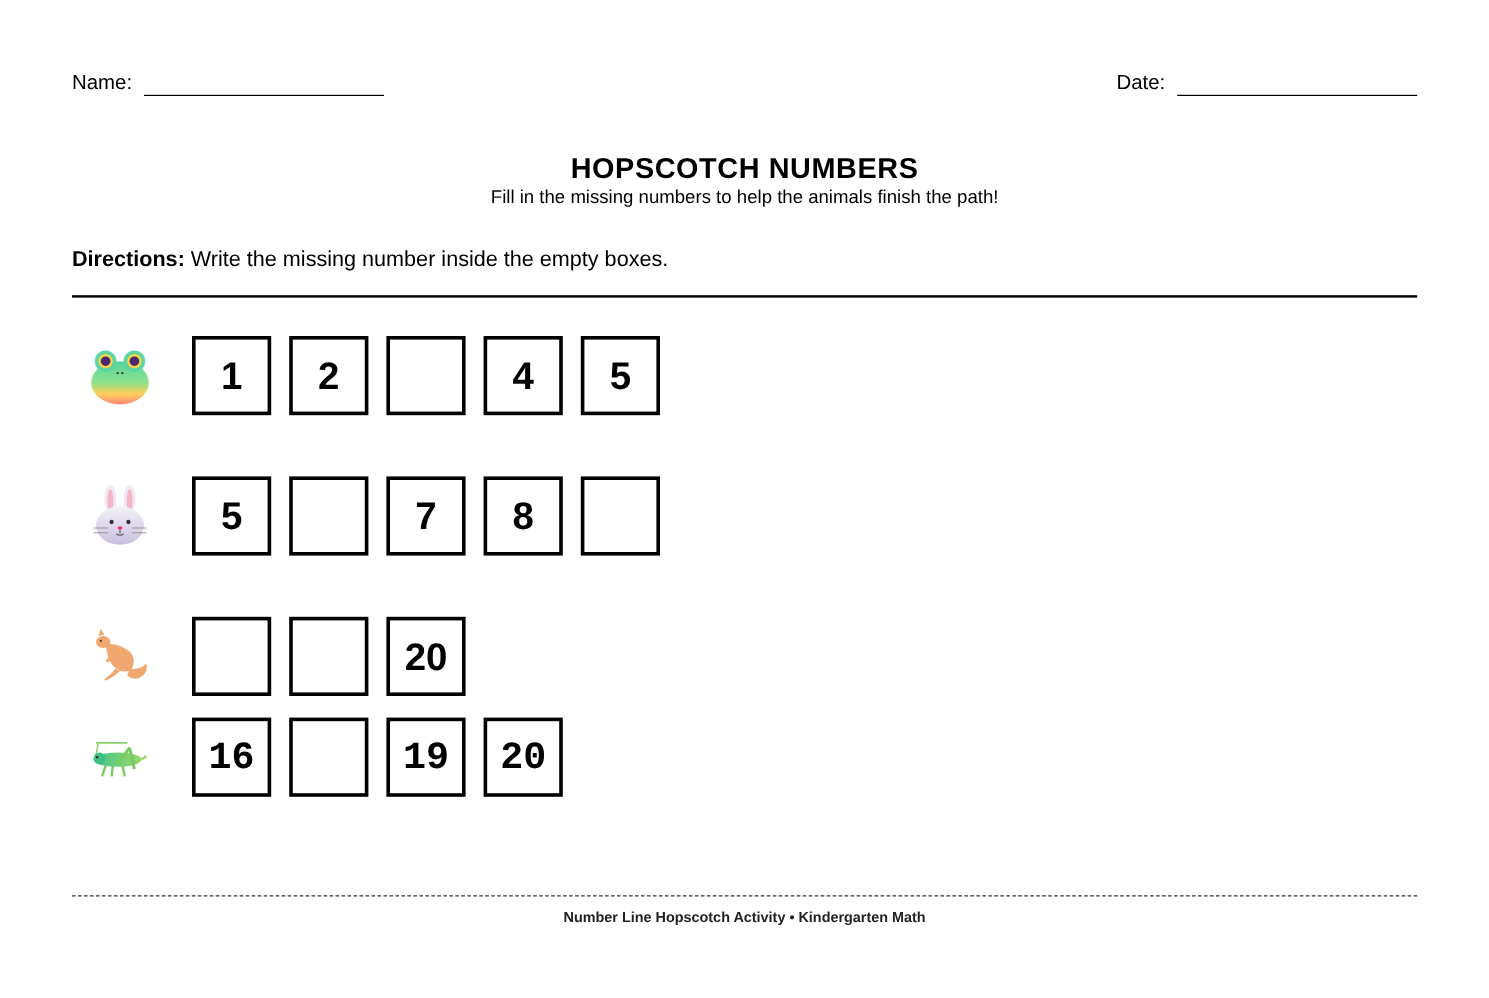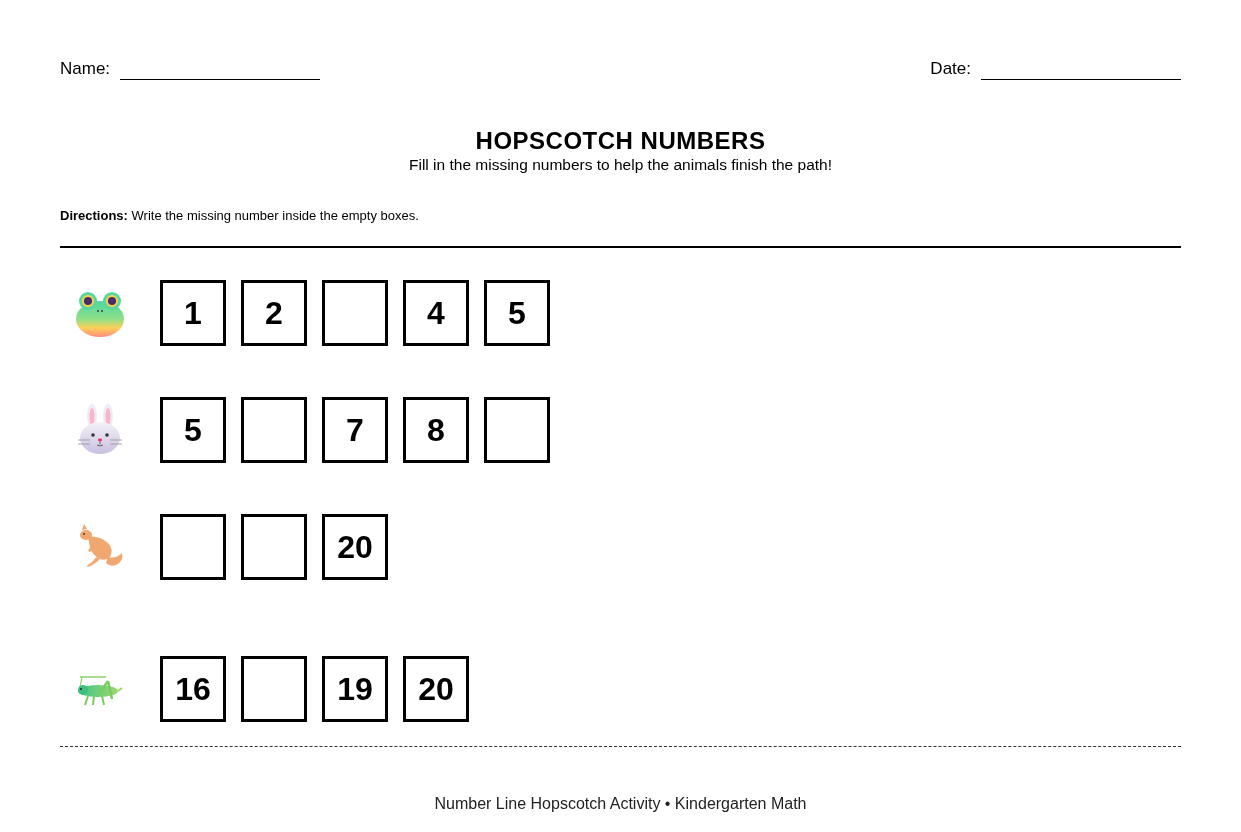--- a/index.html
+++ b/index.html
@@ -6,30 +6,30 @@
   body { width: 1241px; height: 832px; position: relative; font-family: "Liberation Sans", sans-serif; color: #000; overflow: hidden; }
   .page { position: absolute; left: 60px; top: 0; width: 1121px; height: 832px; }
   .header-row { position: absolute; top: 58px; left: 0; width: 1121px; height: 24px; }
   .field { position: absolute; top: 0; display: flex; align-items: flex-end; font-size: 17px; }
   .field-name { left: 0; align-items: center; }
   .field-date { right: 0; }
   .field-label { line-height: 22px; }
   .field-line { display: inline-block; width: 200px; border-bottom: 1.5px solid #000; height: 21px; margin-left: 10px; }
   .title { position: absolute; top: 120px; left: 0; width: 1121px; text-align: center; font-size: 24px; font-weight: bold; letter-spacing: 0.5px; line-height: 42px; }
   .subtitle { position: absolute; top: 155px; left: 0; width: 1121px; text-align: center; font-size: 15.5px; line-height: 20px; }
-  .directions { position: absolute; top: 205px; left: 0; font-size: 13px; line-height: 22px; }
+  .directions { position: absolute; top: 205px; left: 0; font-size: 18px; line-height: 22px; }
   .directions b { font-weight: bold; }
   .rule { position: absolute; top: 246px; left: 0; width: 1121px; height: 0; border-top: 2px solid #000; }
   .row { position: absolute; left: 0; height: 66px; display: flex; align-items: center; }
   .animal { width: 80px; height: 66px; display: flex; align-items: center; justify-content: center; font-size: 44px; margin-left: 0; }
   .animal svg { width: 52px; height: 52px; }
   .boxes { display: flex; margin-left: 20px; }
   .box { width: 60px; height: 60px; border: 3px solid #000; margin-right: 15px; display: flex; align-items: center; justify-content: center; font-size: 32px; font-weight: bold; box-sizing: content-box; background: #fff; }
   .foot-rule { position: absolute; top: 746px; left: 0; width: 1121px; border-top: 1px dashed #333; }
-  .footer { position: absolute; top: 795px; left: 0; width: 1121px; text-align: center; font-size: 16px; color: #222; }
+  .footer { position: absolute; top: 757px; left: 0; width: 1121px; text-align: center; font-size: 12px; color: #222; font-weight: bold; }
 </style>
 </head>
 <body>
 
 <div class="page">
 
   <div class="header-row">
     <div class="field field-name">
       <span class="field-label">Name:</span>
       <span class="field-line"></span>
@@ -122,21 +122,21 @@
         <circle cx="10" cy="13" r="0.9" fill="#333"></circle>
       </svg>
     </div>
     <div class="boxes">
       <div class="box"></div>
       <div class="box"></div>
       <div class="box">20</div>
     </div>
   </div>
 
-  <div class="row" style="top:656px;">
+  <div class="row" style="top:598px;font-family:Liberation Mono, monospace;">
     <div class="animal">
       <svg viewBox="0 0 52 52">
         <defs>
           <linearGradient id="cg" x1="0" y1="0" x2="1" y2="0">
             <stop offset="0" stop-color="#3fc48a"></stop>
               <stop offset="1" stop-color="#9ad86a"></stop>
           </linearGradient>
         </defs>
         <path d="M6 14 h26" stroke="#8bd06a" stroke-width="1.5" fill="none"></path>
         <path d="M8 14 l-2 10" stroke="#8bd06a" stroke-width="1.2" fill="none"></path>

